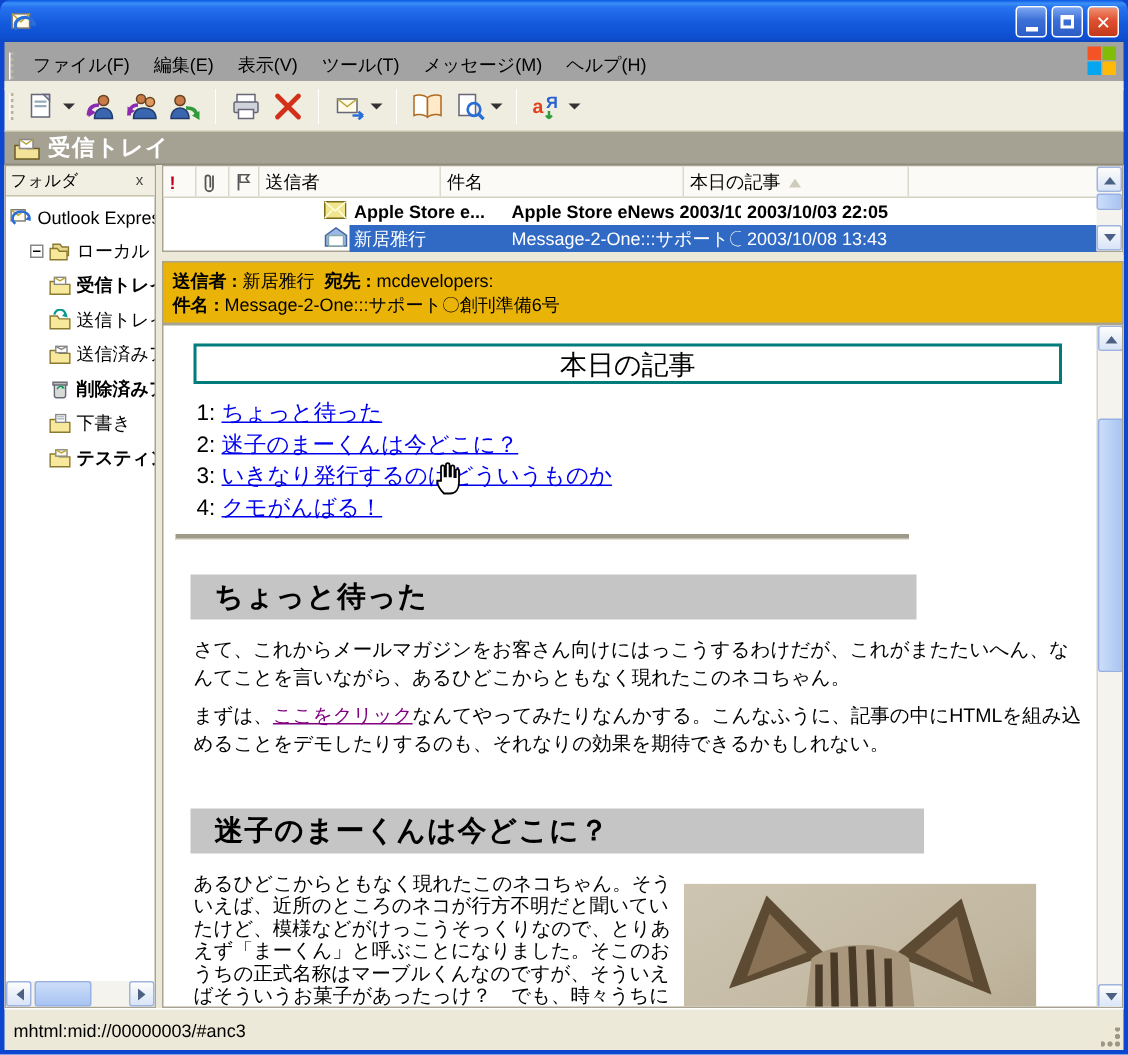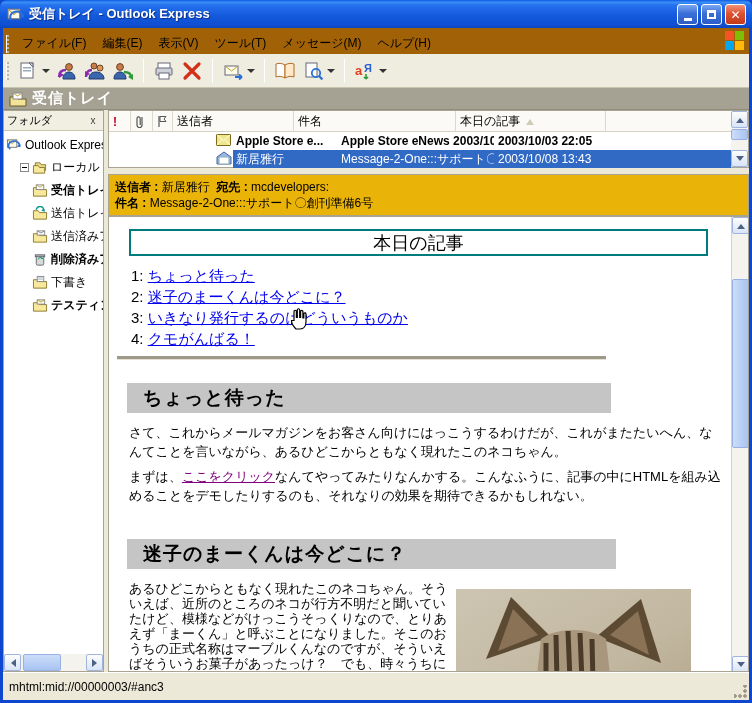--- a/index.html
+++ b/index.html
@@ -15,21 +15,21 @@
   .titlebar .title { color:#fff; font-weight:bold; font-size:13px; text-shadow:1px 1px 1px #0a2e8c; }
   .winbtns { position:absolute; right:6px; top:4px; display:flex; gap:3px; }
   .wbtn { width:21px; height:21px; border-radius:3px; border:1px solid #fff;
     background:linear-gradient(180deg,#7ba6f0,#3b6fd8 45%,#2c5cc5); color:#fff;
     display:flex; align-items:center; justify-content:center; font-size:11px; }
   .wbtn.close { background:linear-gradient(180deg,#f09376,#e05030 45%,#c23a1a); font-size:12px; font-weight:bold; }
   .wbtn.min span { display:block; width:8px; height:3px; background:#fff; margin-top:9px; }
   .wbtn.max span { display:block; width:9px; height:9px; border:2px solid #fff; border-top-width:3px; }
 
   
-  .menubar { position:absolute; top:28px; left:3px; width:746px; height:32px; background:#a16207;
+  .menubar { position:absolute; top:28px; left:3px; width:746px; height:32px; background:#a3a3a3;
     display:flex; align-items:center; border-bottom:1px solid #d8d4c0; }
   .grip { width:3px; height:18px; margin:0 5px 0 3px;
     background:repeating-linear-gradient(180deg,#b9b5a0 0 2px,transparent 2px 4px); border-left:1px solid #fff; }
   .menuitem { padding:4px 8px; font-size:12px; }
   .winlogo { position:absolute; right:4px; top:3px; width:20px; height:20px; display:grid;
     grid-template-columns:9px 9px; grid-template-rows:9px 9px; gap:1px; }
   .winlogo i { display:block; }
 
   
   .toolbar { position:absolute; top:54px; left:3px; width:746px; height:34px; background:#efede0;
@@ -136,21 +136,20 @@
 
 <div class="win">
 
   <div class="titlebar">
     <svg class="appicon" viewBox="0 0 16 16">
       <rect x="1" y="3" width="11" height="9" fill="#fffbe8" stroke="#777"></rect>
       <path d="M1 3 L6.5 8 L12 3" fill="none" stroke="#b9a43a"></path>
       <path d="M4 13 a6 5 0 1 1 11 -3" fill="none" stroke="#2a6fd8" stroke-width="2"></path>
       <path d="M15 7 l1 4 -4 -1 z" fill="#2a6fd8"></path>
     </svg>
-    <span class="title">受信トレイ - Outlook Express</span>
     <div class="winbtns">
       <div class="wbtn min">
           <span></span>
         </div>
       <div class="wbtn max">
           <span></span>
         </div>
       <div class="wbtn close">✕</div>
     </div>
   </div>

